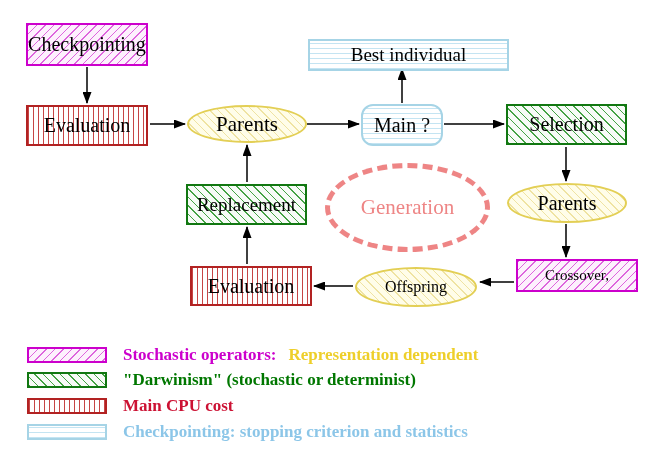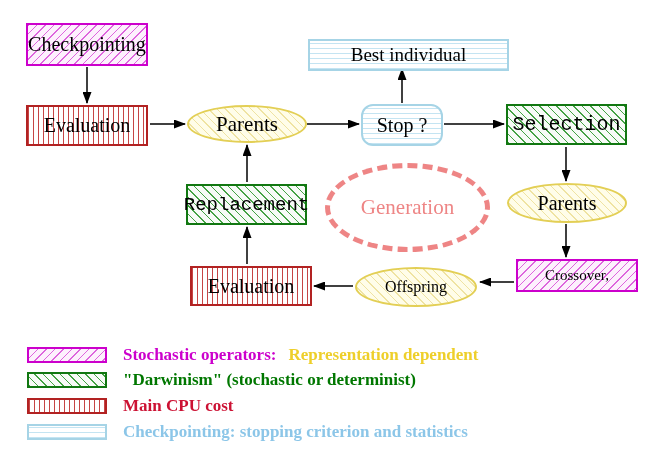--- a/index.html
+++ b/index.html
@@ -4,21 +4,21 @@
 <style>
   html,body{margin:0;padding:0;background:#fff;}
   .canvas{position:relative;width:662px;height:471px;background:#fff;overflow:hidden;
           font-family:"Liberation Serif","DejaVu Serif",serif;}
   .arrows{position:absolute;left:0;top:0;z-index:1;}
   .node{position:absolute;z-index:2;display:flex;align-items:center;justify-content:center;
         color:#000;box-sizing:border-box;text-align:center;white-space:nowrap;}
   .hatch-magenta{border:2px solid var(--magenta);
         background:repeating-linear-gradient(135deg,var(--magenta-line) 0 1px,var(--magenta-bg) 1px 6px);}
   .hatch-green{border:2px solid var(--green);
-        background:repeating-linear-gradient(45deg,var(--green-line) 0 1px,#f7fbf7 1px 6px);font-family:Liberation Mono, monospace;}
+        background:repeating-linear-gradient(45deg,var(--green-line) 0 1px,#f7fbf7 1px 6px);}
   .hatch-red{border:2px solid var(--red);
         background:repeating-linear-gradient(90deg,var(--red-line) 0 1px,#fff 1px 5px);}
   .hatch-cyan{border:2px solid var(--cyan);
         background:repeating-linear-gradient(0deg,var(--cyan-line) 0 1px,#fff 1px 5px);}
   .hatch-yellow{border:2px solid var(--yellow);
         background:repeating-linear-gradient(45deg,var(--yellow-line) 0 1px,var(--yellow-bg) 1px 6px);}
   .ellipse{border-radius:50%;}
   .rounded{border-radius:12px;}
   .generation{border:5px dashed var(--salmon);border-radius:50%;color:var(--salmon);background:#fff;}
   .two-line{flex-direction:column;line-height:1.25;}
@@ -56,21 +56,21 @@
   </svg>
 
   <div class="node hatch-magenta" style="left:26px;top:23px;width:122px;height:43px;font-size:20px;">Checkpointing</div>
 
   <div class="node hatch-red" style="left:26px;top:105px;width:122px;height:41px;font-size:20px;">Evaluation</div>
 
   <div class="node hatch-yellow ellipse" style="left:187px;top:105px;width:120px;height:38px;font-size:21px;font-family:Liberation Serif, serif;">Parents</div>
 
   <div class="node hatch-cyan" style="left:308px;top:39px;width:201px;height:32px;font-size:19px;">Best individual</div>
 
-  <div class="node hatch-cyan rounded" style="left:361px;top:104px;width:82px;height:42px;font-size:20px;">Stop ?</div>
+  <div class="node hatch-cyan rounded" style="left:361px;top:104px;width:82px;height:42px;font-size:20px;">Main ?</div>
 
   <div class="node hatch-green" style="left:506px;top:104px;width:121px;height:41px;font-size:20px;">Selection</div>
 
   <div class="node hatch-yellow ellipse" style="left:507px;top:183px;width:120px;height:40px;font-size:20px;">Parents</div>
 
   <div class="node hatch-magenta two-line" style="left:516px;top:259px;width:122px;height:33px;font-size:15px;">
     <span>Crossover,</span>
   </div>
 
   <div class="node hatch-yellow ellipse" style="left:355px;top:267px;width:122px;height:40px;font-size:16px;">Offspring</div>

